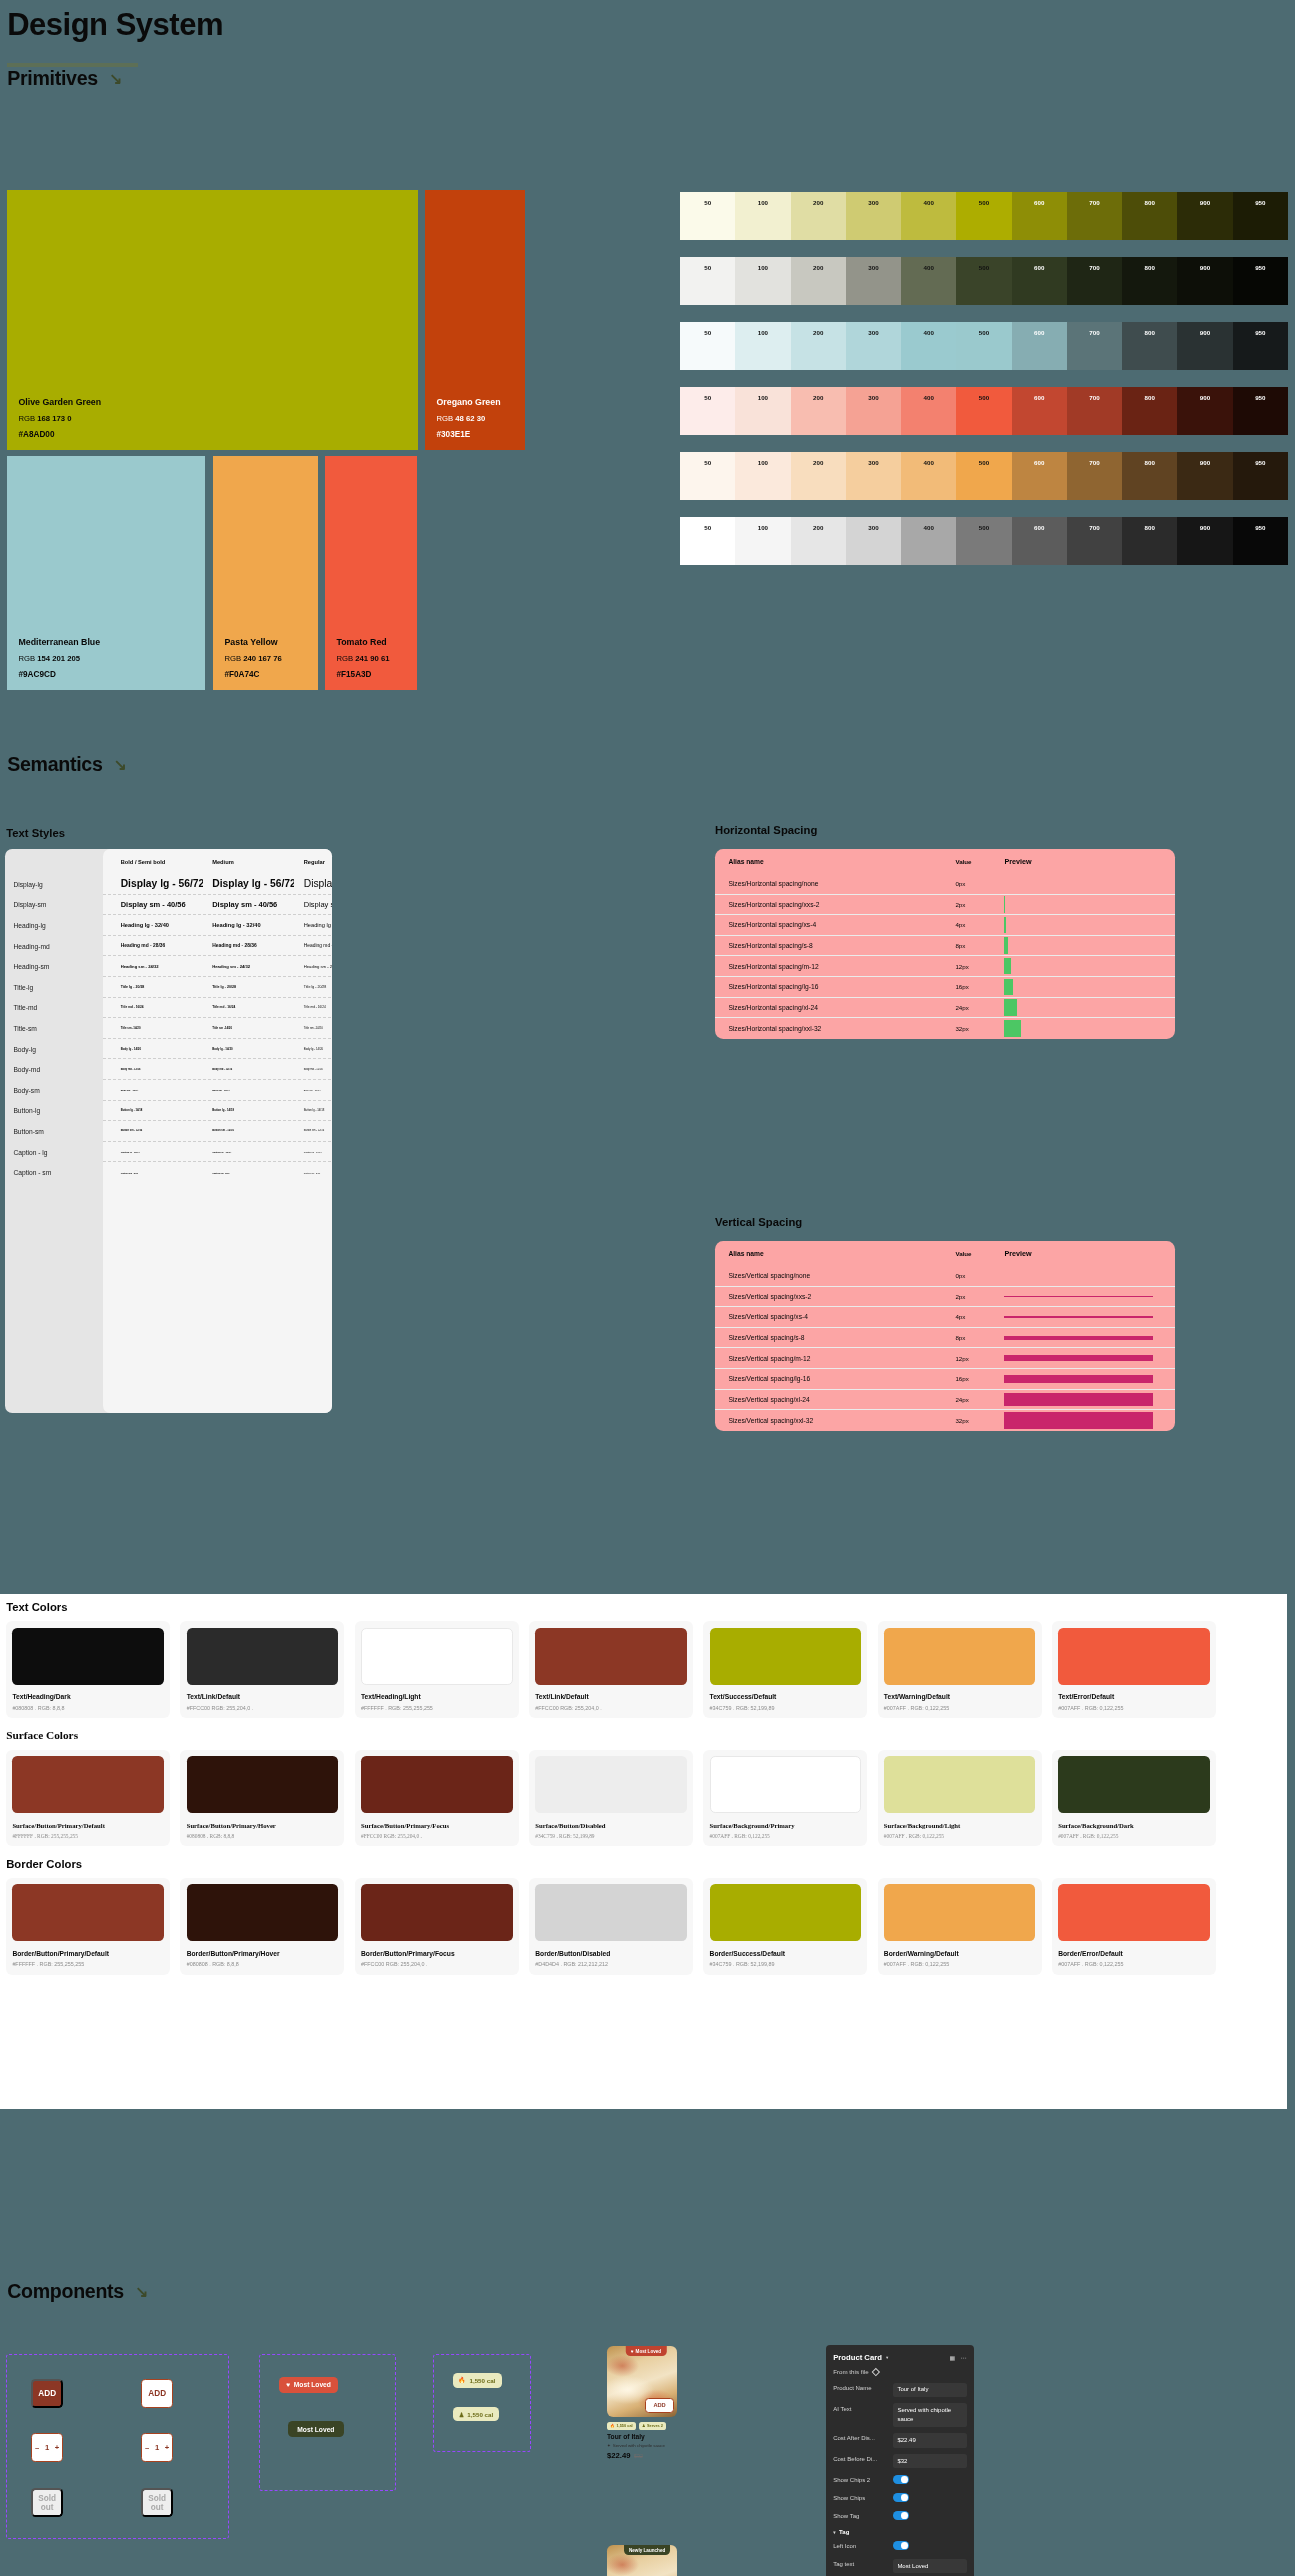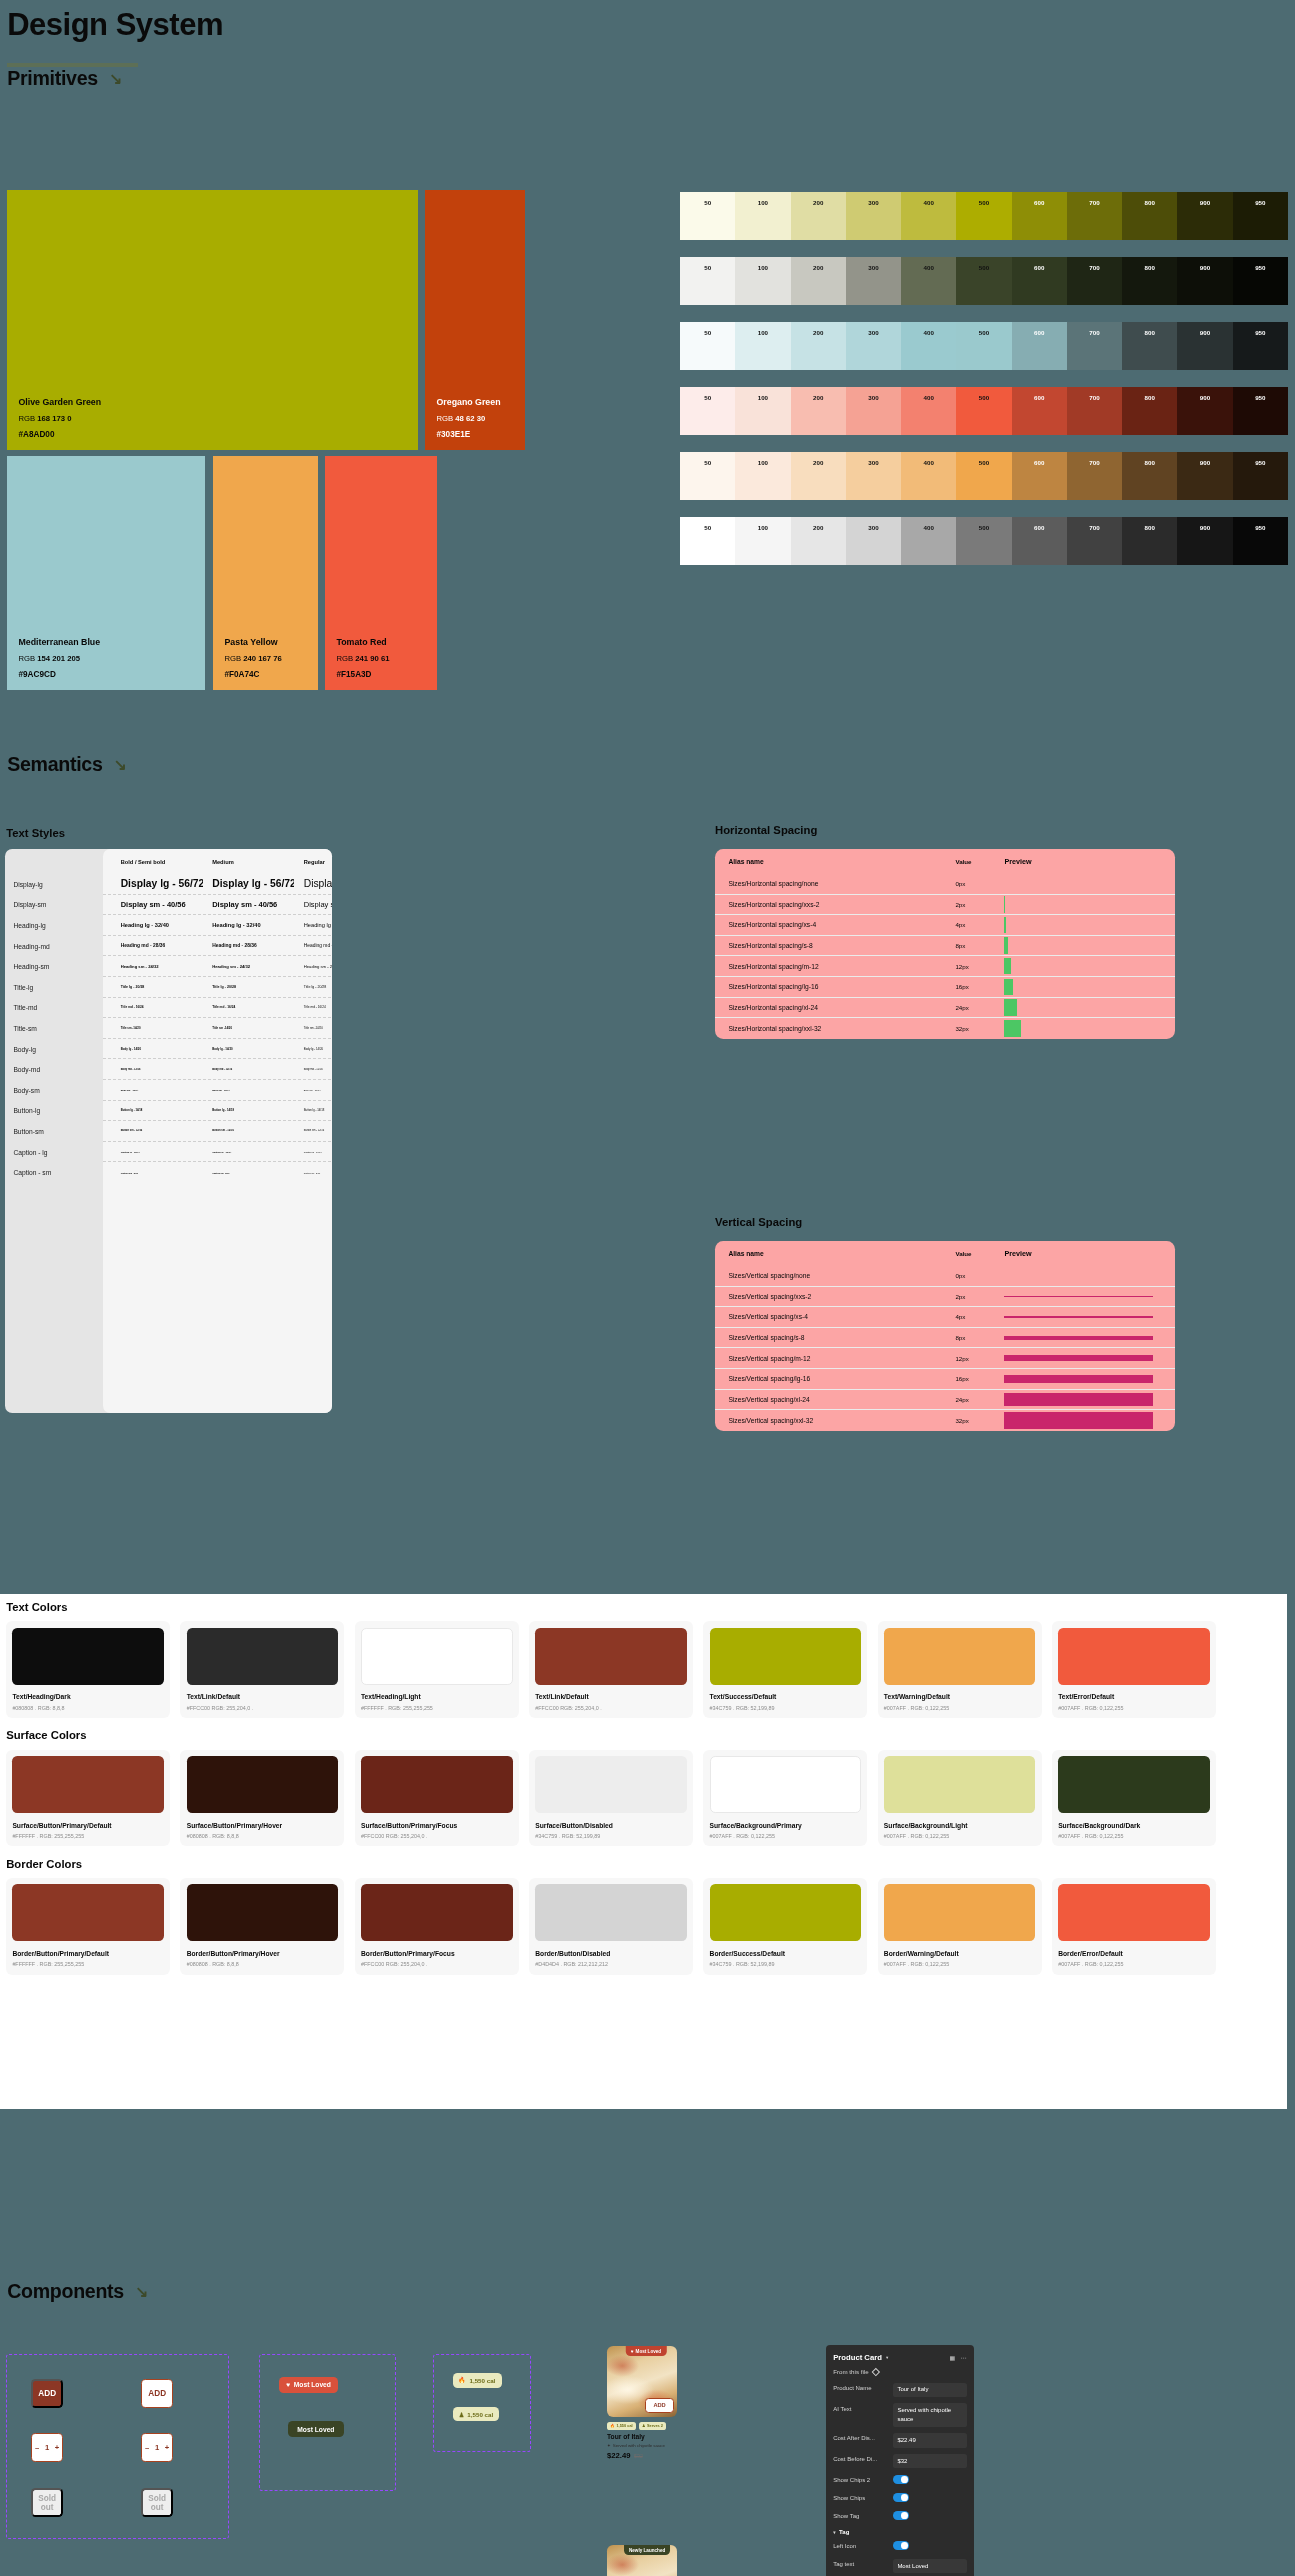--- a/index.html
+++ b/index.html
@@ -187,21 +187,21 @@
     <div class="big-swatch" style="left: 0px; top: 266px; width: 198px; height: 234px; background: rgb(154, 201, 205); color: rgb(8, 8, 8);">
       <div class="sw-name">Mediterranean Blue</div>
       <div class="sw-rgb">RGB <b>154 201 205</b></div>
       <div class="sw-hex">#9AC9CD</div>
     </div>
     <div class="big-swatch" style="left: 206px; top: 266px; width: 105px; height: 234px; background: rgb(240, 167, 76); color: rgb(8, 8, 8);">
       <div class="sw-name">Pasta Yellow</div>
       <div class="sw-rgb">RGB <b>240 167 76</b></div>
       <div class="sw-hex">#F0A74C</div>
     </div>
-    <div class="big-swatch" style="left: 318px; top: 266px; width: 112px; height: 234px; background: rgb(241, 90, 61); color: rgb(8, 8, 8);">
+    <div class="big-swatch" style="left: 318px; top: 266px; width: 92px; height: 234px; background: rgb(241, 90, 61); color: rgb(8, 8, 8);">
       <div class="sw-name">Tomato Red</div>
       <div class="sw-rgb">RGB <b>241 90 61</b></div>
       <div class="sw-hex">#F15A3D</div>
     </div>
   </div>
 <div class="ramps" id="ramps">
     <div class="ramp">
       <div class="ramp-cell" style="background: rgb(251, 250, 234); color: rgb(17, 17, 17);">50</div>
       <div class="ramp-cell" style="background: rgb(242, 240, 208); color: rgb(17, 17, 17);">100</div>
       <div class="ramp-cell" style="background: rgb(224, 221, 164); color: rgb(17, 17, 17);">200</div>
@@ -550,21 +550,21 @@
           <div class="cc-name">Text/Warning/Default</div>
           <div class="cc-meta">#007AFF  .  RGB: 0,122,255</div>
         </div>
         <div class="cc-card">
           <div class="cc-chip" style="background: rgb(241, 90, 61);"></div>
           <div class="cc-name">Text/Error/Default</div>
           <div class="cc-meta">#007AFF  .  RGB: 0,122,255</div>
         </div>
       </div>
   </div>
-  <div style="padding-top:11.3px;">
+  <div style="padding-top:11.3px;font-family:Liberation Serif, serif;">
     <div class="wp-title">Surface Colors</div>
     <div class="cc-grid" id="surface-colors">
         <div class="cc-card">
           <div class="cc-chip" style="background: rgb(140, 55, 37);"></div>
           <div class="cc-name">Surface/Button/Primary/Default</div>
           <div class="cc-meta">#FFFFFF  .  RGB: 255,255,255</div>
         </div>
         <div class="cc-card">
           <div class="cc-chip" style="background: rgb(46, 19, 10);"></div>
           <div class="cc-name">Surface/Button/Primary/Hover</div>

